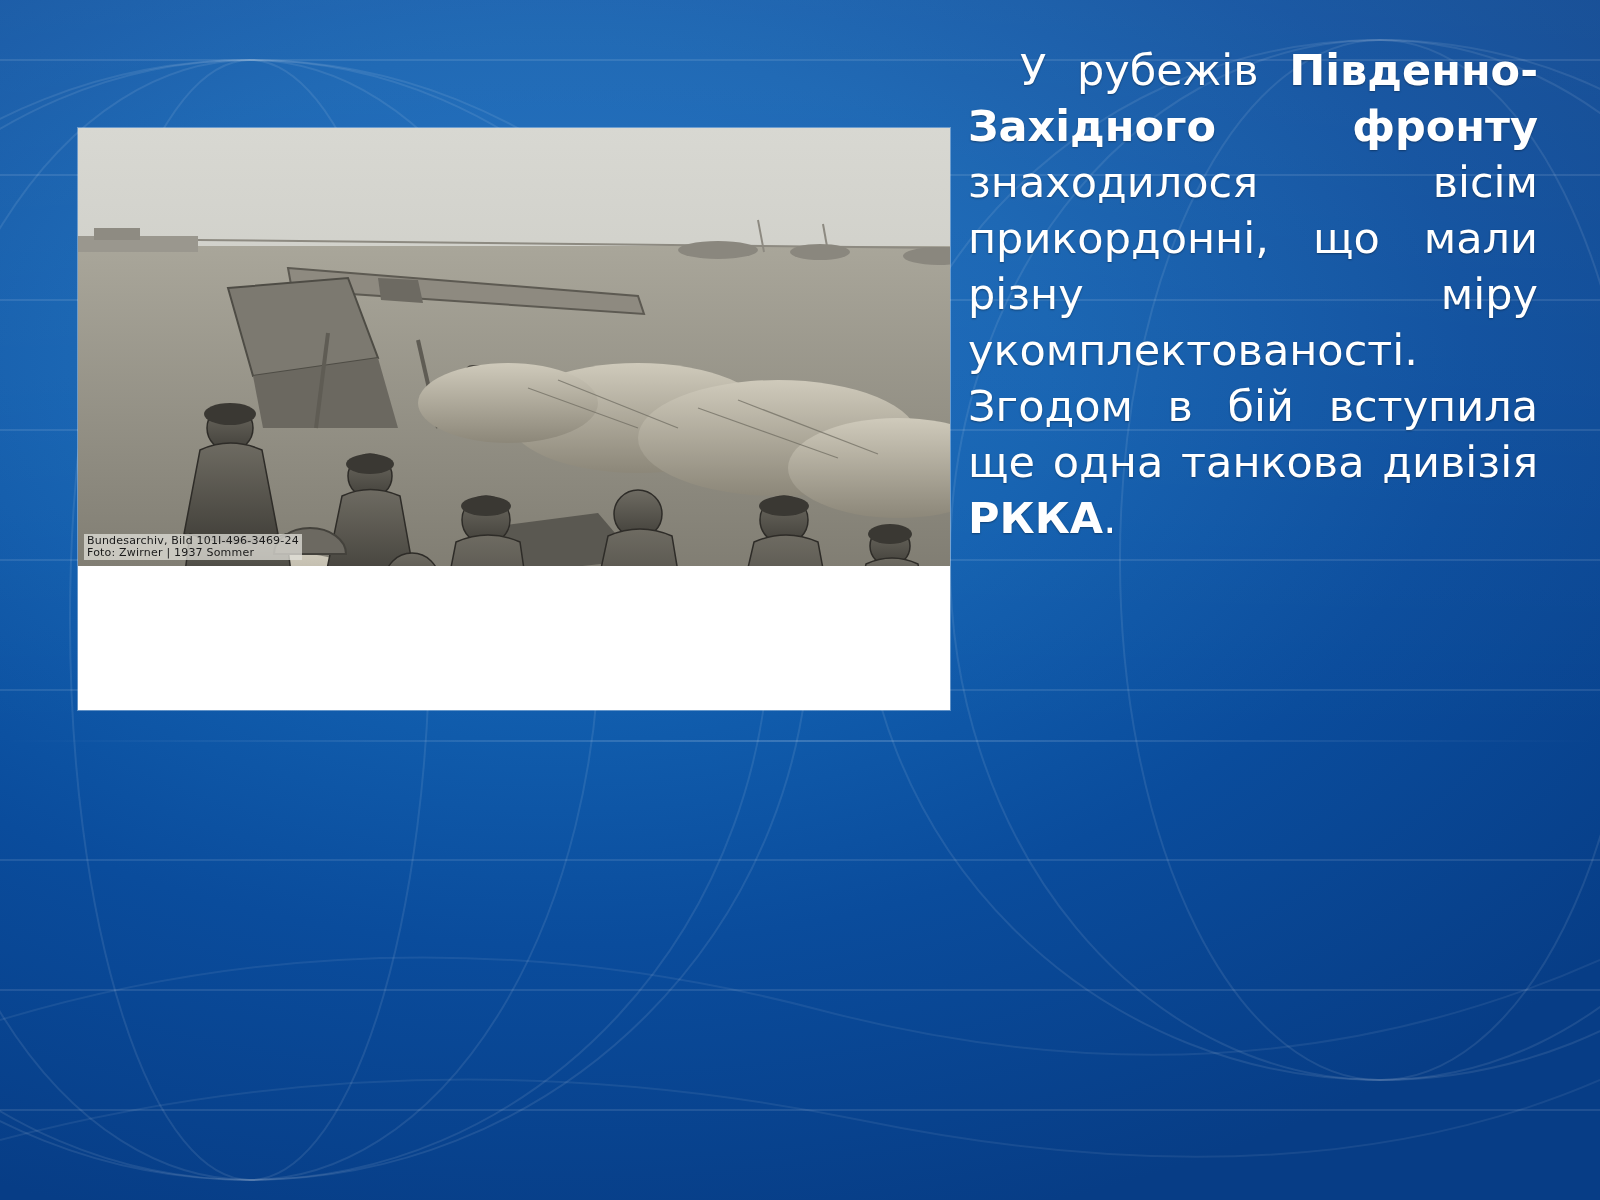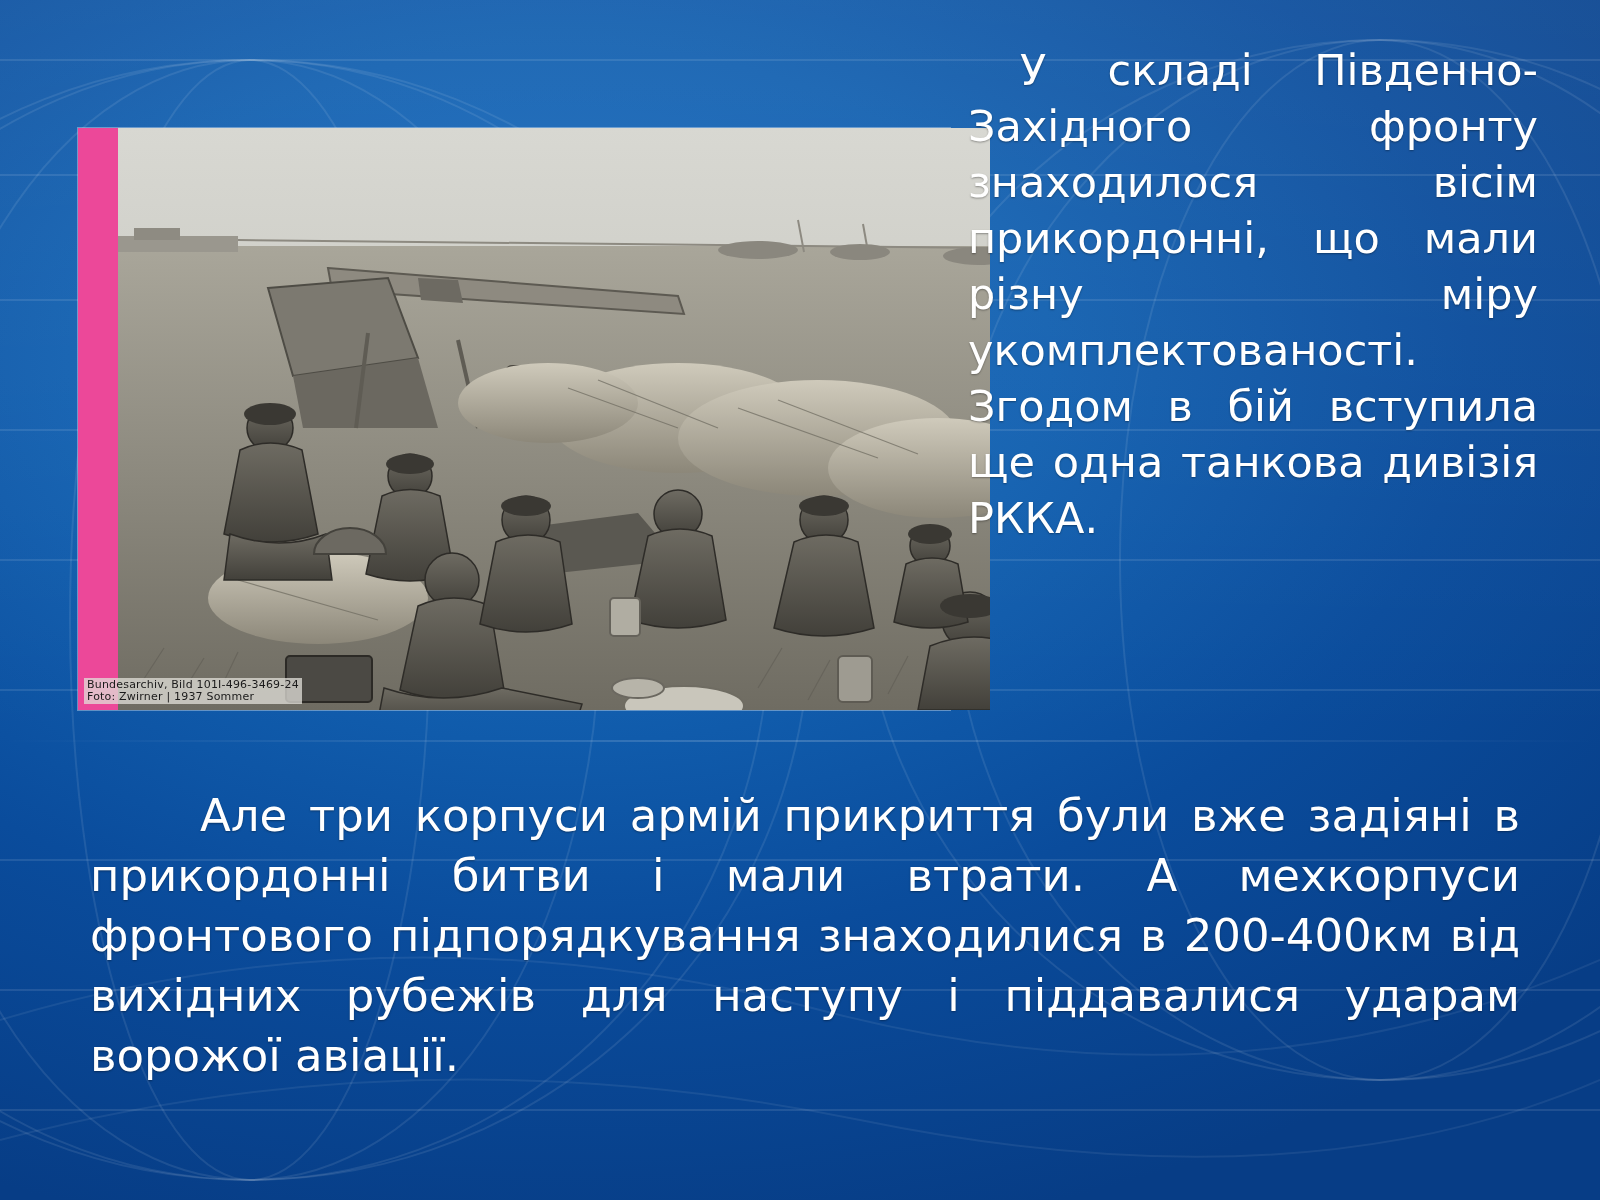--- a/index.html
+++ b/index.html
@@ -54,24 +54,23 @@
     top: 128px;
     width: 872px;
     height: 582px;
     background: #ffffff;
     padding: 0;
     box-shadow: 0 0 0 1px rgba(255,255,255,0.35);
   }
   .photo {
     position: relative;
     width: 872px;
-    height: 582px;
+    height: 438px;
     overflow: hidden;
-    background: #ec4899;
-    padding-left: 40px;
+    background: #bef264;
   }
   .photo svg { display:block; width: 872px; height: 582px; }
 
   .photo-credit {
     position: absolute;
     left: 6px;
     bottom: 6px;
     color: #1a1a1a;
     font-family: "DejaVu Sans", sans-serif;
     font-size: 11px;
@@ -87,21 +86,21 @@
     left: 968px;
     top: 42px;
     width: 570px;
     color: #ffffff;
     font-size: 43px;
     line-height: 56px;
     text-align: justify;
     text-shadow: 0 1px 2px rgba(0,0,0,0.35);
   }
   .right-col .indent { display: inline-block; width: 52px; }
-  .right-col b { font-weight: normal; }
+  .right-col b { font-weight: bold; }
 
   
   .bottom-col {
     position: absolute;
     left: 90px;
     top: 786px;
     width: 1430px;
     color: #ffffff;
     font-size: 45px;
     line-height: 60px;
@@ -272,20 +271,17 @@
       </svg>
 
       <div class="photo-credit">
         <div>Bundesarchiv, Bild 101I-496-3469-24</div>
         <div>Foto: Zwirner | 1937 Sommer</div>
       </div>
     </div>
   </div>
 
   <div class="right-col">
-    <span class="indent"></span><span>У складі </span><b>Південно-Західного фронту</b><span> знаходилося вісім прикордонні, що мали різну міру укомплектованості. Згодом в бій вступила ще одна танкова дивізія </span><b>РККА</b><span>.</span>
+    <span class="indent"></span><span>У рубежів </span><b>Південно-Західного фронту</b><span> знаходилося вісім прикордонні, що мали різну міру укомплектованості. Згодом в бій вступила ще одна танкова дивізія </span><b>РККА</b><span>.</span>
   </div>
 
-  <div class="bottom-col">
-    <span class="indent"></span><span>Але три корпуси армій прикриття були вже задіяні в прикордонні битви і мали втрати. А мехкорпуси фронтового підпорядкування знаходилися в 200-400км від вихідних рубежів для наступу і піддавалися ударам ворожої авіації.</span>
-  </div>
 
 </div>
 
 </body></html>

